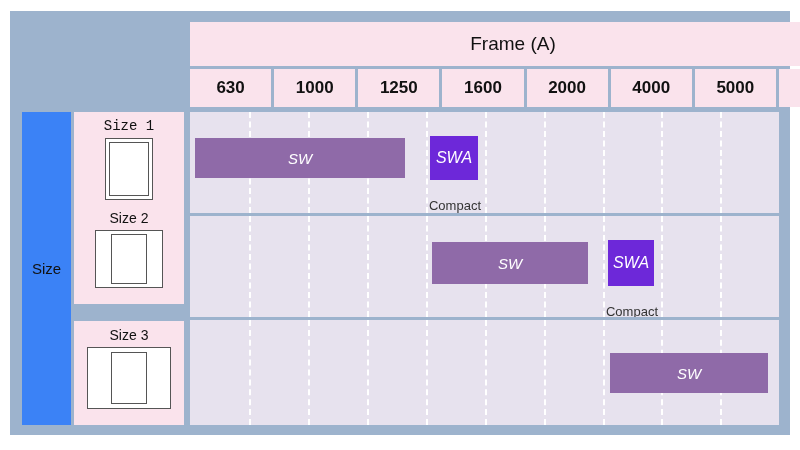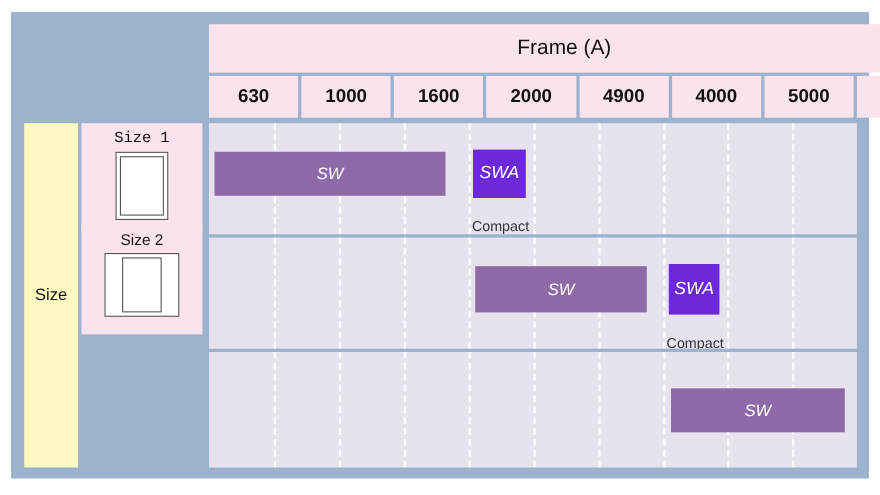--- a/index.html
+++ b/index.html
@@ -42,21 +42,21 @@
     display:flex;align-items:center;justify-content:center;
     font-size:17px;font-weight:bold;color:#111;
   }
   .col-head:last-child{margin-right:0;}
 
   
   .size-axis{
     position:absolute;
     left:22px;top:112px;
     width:49px;height:313px;
-    background:#fef9c3;
+    background:#3b82f6;
     display:flex;align-items:center;justify-content:center;
     font-size:15px;color:#111;
   }
   .size-cell{
     position:absolute;
     left:74px;
     width:110px;height:100px;
     background:#fae3ec;
     display:flex;flex-direction:column;align-items:center;
     padding-top:6px;box-sizing:border-box;
@@ -127,23 +127,23 @@
 
 <div id="stage">
 
   <div class="frame"></div>
 
   <div class="frame-title">Frame (A)</div>
 
   <div class="col-head-row">
     <div class="col-head">630</div>
     <div class="col-head">1000</div>
+    <div class="col-head">1250</div>
     <div class="col-head">1600</div>
     <div class="col-head">2000</div>
-    <div class="col-head">4900</div>
     <div class="col-head">4000</div>
     <div class="col-head">5000</div>
     <div class="col-head">6300</div>
   </div>
 
   <div class="size-axis">Size</div>
 
   <div class="size-cell r1">
     <div class="size-label">Size 1</div>
     <div class="size-icon ic1">
@@ -155,20 +155,28 @@
 
   <div class="size-cell r2">
     <div class="size-label">Size 2</div>
     <div class="size-icon ic2">
       <div class="outer">
           <div class="inner"></div>
         </div>
     </div>
   </div>
 
+  <div class="size-cell r3">
+    <div class="size-label">Size 3</div>
+    <div class="size-icon ic3">
+      <div class="outer">
+          <div class="inner"></div>
+        </div>
+    </div>
+  </div>
 
   <div class="plot-row r1">
     <div class="gridlines">
       <div class="gridline" style="left:59px"></div>
       <div class="gridline" style="left:118px"></div>
       <div class="gridline" style="left:177px"></div>
       <div class="gridline" style="left:236px"></div>
       <div class="gridline" style="left:295px"></div>
       <div class="gridline" style="left:354px"></div>
       <div class="gridline" style="left:413px"></div>

